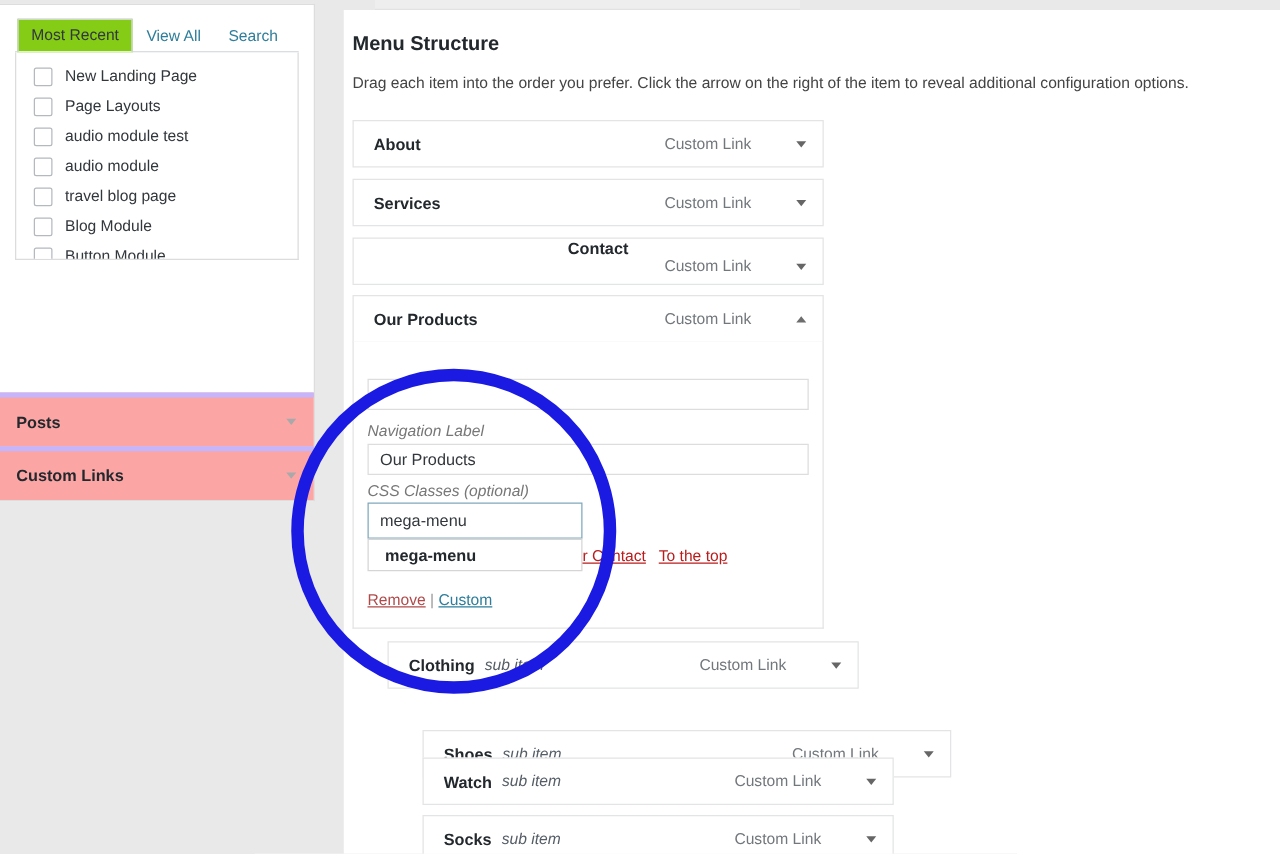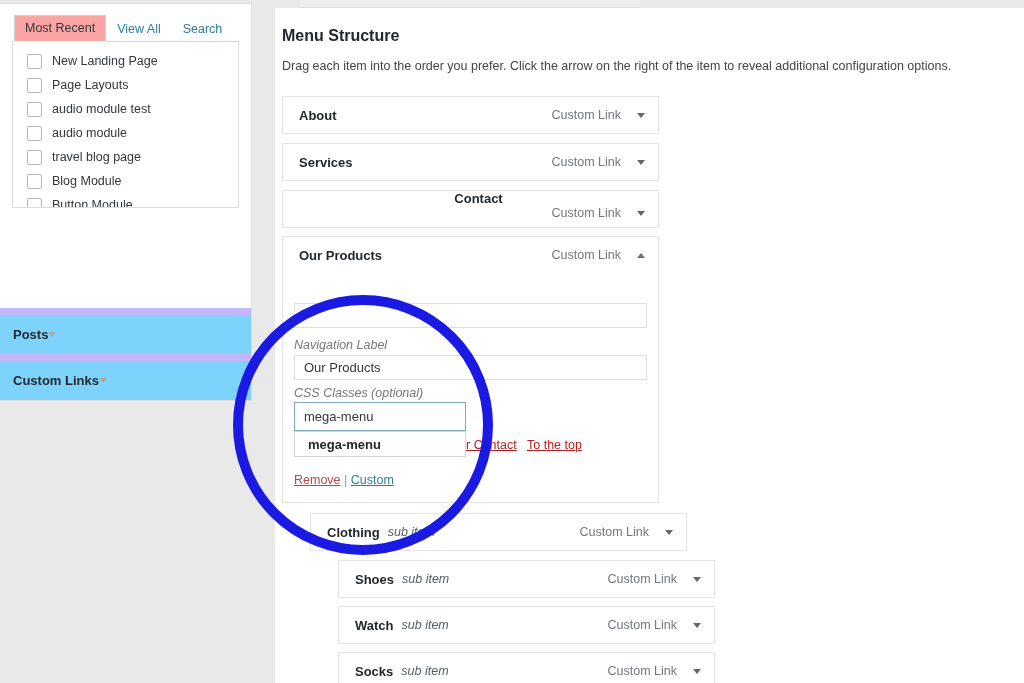--- a/index.html
+++ b/index.html
@@ -40,21 +40,21 @@
     color: #2e7d9a;
     line-height: 15px;
     position: relative;
     top: 1px;
     border: 1px solid transparent;
     border-bottom: none;
     white-space: nowrap;
   }
   .tab.active {
     color: #32373c;
-    background: #fca5a5;
+    background: #84cc16;
     border: 1px solid #cfd4d8;
     border-bottom: 1px solid #ffffff;
     font-weight: 400;
   }
   .list-box {
     border: 1px solid #dcdcdc;
     border-top: none;
     height: 166px;
     overflow: hidden;
     background: #fff;
@@ -95,27 +95,27 @@
   .btn-add {
     font-size: 12.5px;
     color: #32373c;
     background: #f7f7f7;
     border: 1px solid #cccccc;
     border-radius: 3px;
     padding: 5px 11px;
     line-height: 14px;
   }
   .acc-section {
-    border-top: 7px solid #c4b5fd;
-    display: flex;
-    align-items: center;
-    justify-content: flex-start;
+    border-top: 4px solid #c4b5fd;
+    display: flex;
+    align-items: center;
+    justify-content: space-between;
     padding: 0 14px 0 13px;
     height: 39px;
-    background: #7dd3fc;
+    background: #fca5a5;
   }
   .acc-title {
     font-size: 13px;
     font-weight: bold;
     color: #23282d;
   }
   .caret {
     width: 0; height: 0;
     border-left: 4.5px solid transparent;
     border-right: 4.5px solid transparent;
@@ -178,20 +178,21 @@
     font-size: 12.5px;
     font-style: italic;
     color: #555d66;
     margin-left: 8px;
   }
   .mi-right {
     margin-left: auto;
     display: flex;
     align-items: center;
     padding-right: 13px;
+    gap: 20px;
   }
   .mi-type {
     font-size: 12.5px;
     color: #72777c;
     margin-right: 16px;
   }
 
   
   .settings-panel {
     position: absolute;
@@ -396,21 +397,21 @@
 
 <div class="menu-row" style="left:310px; top:513px; width:377px;">
   <span class="mi-title">Clothing</span>
   <span class="mi-sub">sub item</span>
   <span class="mi-right">
     <span class="mi-type">Custom Link</span>
     <span class="caret dark"></span>
   </span>
 </div>
 
-<div class="menu-row" style="left:338px; top:560px; width:377px;">
+<div class="menu-row" style="left:338px; top:584px; width:423px;">
   <span class="mi-title">Shoes</span>
   <span class="mi-sub">sub item</span>
   <span class="mi-right">
     <span class="mi-type">Custom Link</span>
     <span class="caret dark"></span>
   </span>
 </div>
 
 <div class="menu-row" style="left:338px; top:606px; width:377px;">
   <span class="mi-title">Watch</span>

